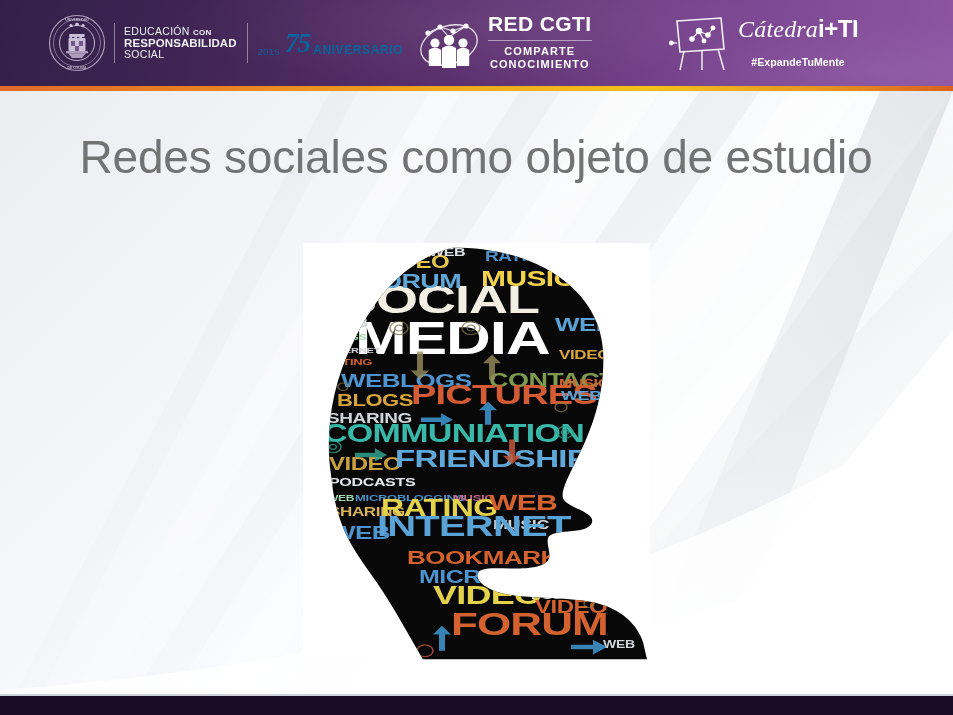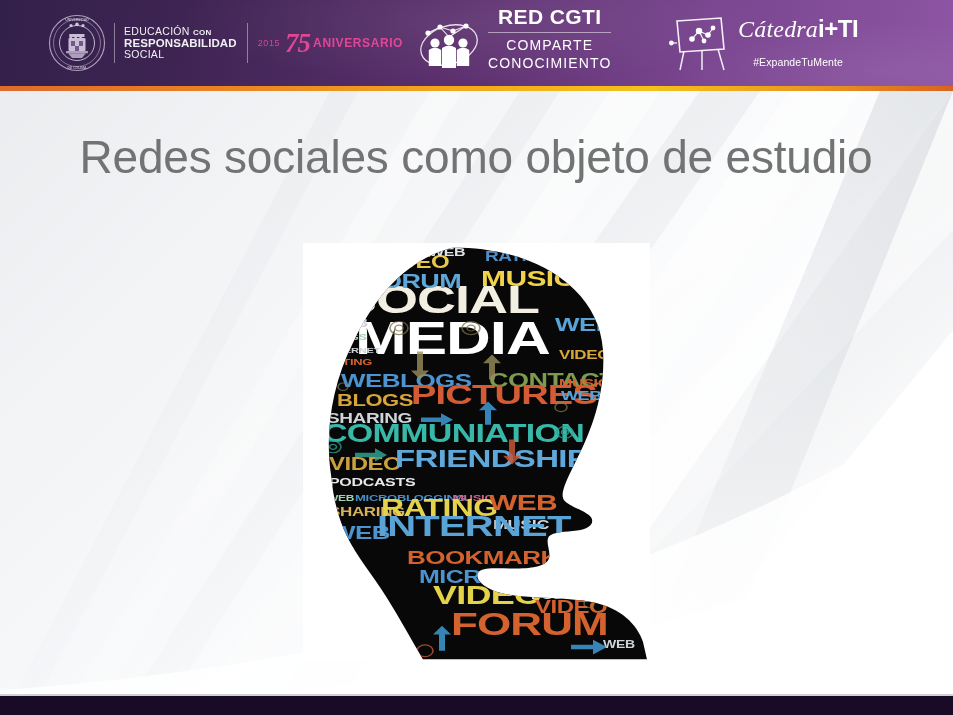--- a/index.html
+++ b/index.html
@@ -101,22 +101,22 @@
   .udec-l3 { font-size: 10.5px; font-weight: 400; letter-spacing: 0.3px; }
 
   .anniv-divider {
     width: 1px; height: 40px;
     background: rgba(255,255,255,0.45);
     margin: 0 10px;
     flex: 0 0 auto;
   }
   .anniv {
     display: flex;
-    align-items: center;
-    color: #ec4899;
+    align-items: flex-end;
+    color: #0369a1;
   }
   .anniv-year { font-size: 9px; letter-spacing: 0.6px; margin-right: 5px; opacity: 0.95; }
   .anniv-75 {
     font-family: "Liberation Serif", serif;
     font-size: 27px;
     font-style: italic;
     font-weight: 700;
     letter-spacing: -1px;
     margin-right: 3px;
     line-height: 1;
@@ -134,21 +134,21 @@
   .cgti-mark { width: 62px; height: 54px; flex: 0 0 auto; }
   .cgti-mark svg { display: block; }
   .cgti-text { margin-left: 8px; color: #ffffff; text-align: center; }
   .cgti-title {
     font-size: 21px; font-weight: 700; letter-spacing: 0.4px; line-height: 1.05;
   }
   .cgti-sub-rule {
     height: 1px; background: rgba(255,255,255,0.5); margin: 4px 0 4px 0;
   }
   .cgti-sub {
-    font-size: 14px; letter-spacing: 1.1px; line-height: 1.25; font-weight: 400;
+    font-size: 11px; letter-spacing: 1.1px; line-height: 1.25; font-weight: 700;
   }
 
   
   .logo-catedra {
     position: absolute;
     left: 668px; top: 10px;
     display: flex;
     align-items: center;
     height: 64px;
   }
@@ -166,21 +166,21 @@
   }
   .catedra-title .iti {
     font-family: "Liberation Sans", sans-serif;
     font-style: normal;
     font-weight: 700;
     letter-spacing: -0.5px;
   }
   .catedra-tag {
     text-align: center;
     font-size: 10.5px;
-    font-weight: 400;
+    font-weight: 700;
     letter-spacing: 0.1px;
     margin-top: 14px;
   }
 
   
   .slide-title {
     position: absolute;
     left: 76px;
     top: 98px;
     width: 800px;

